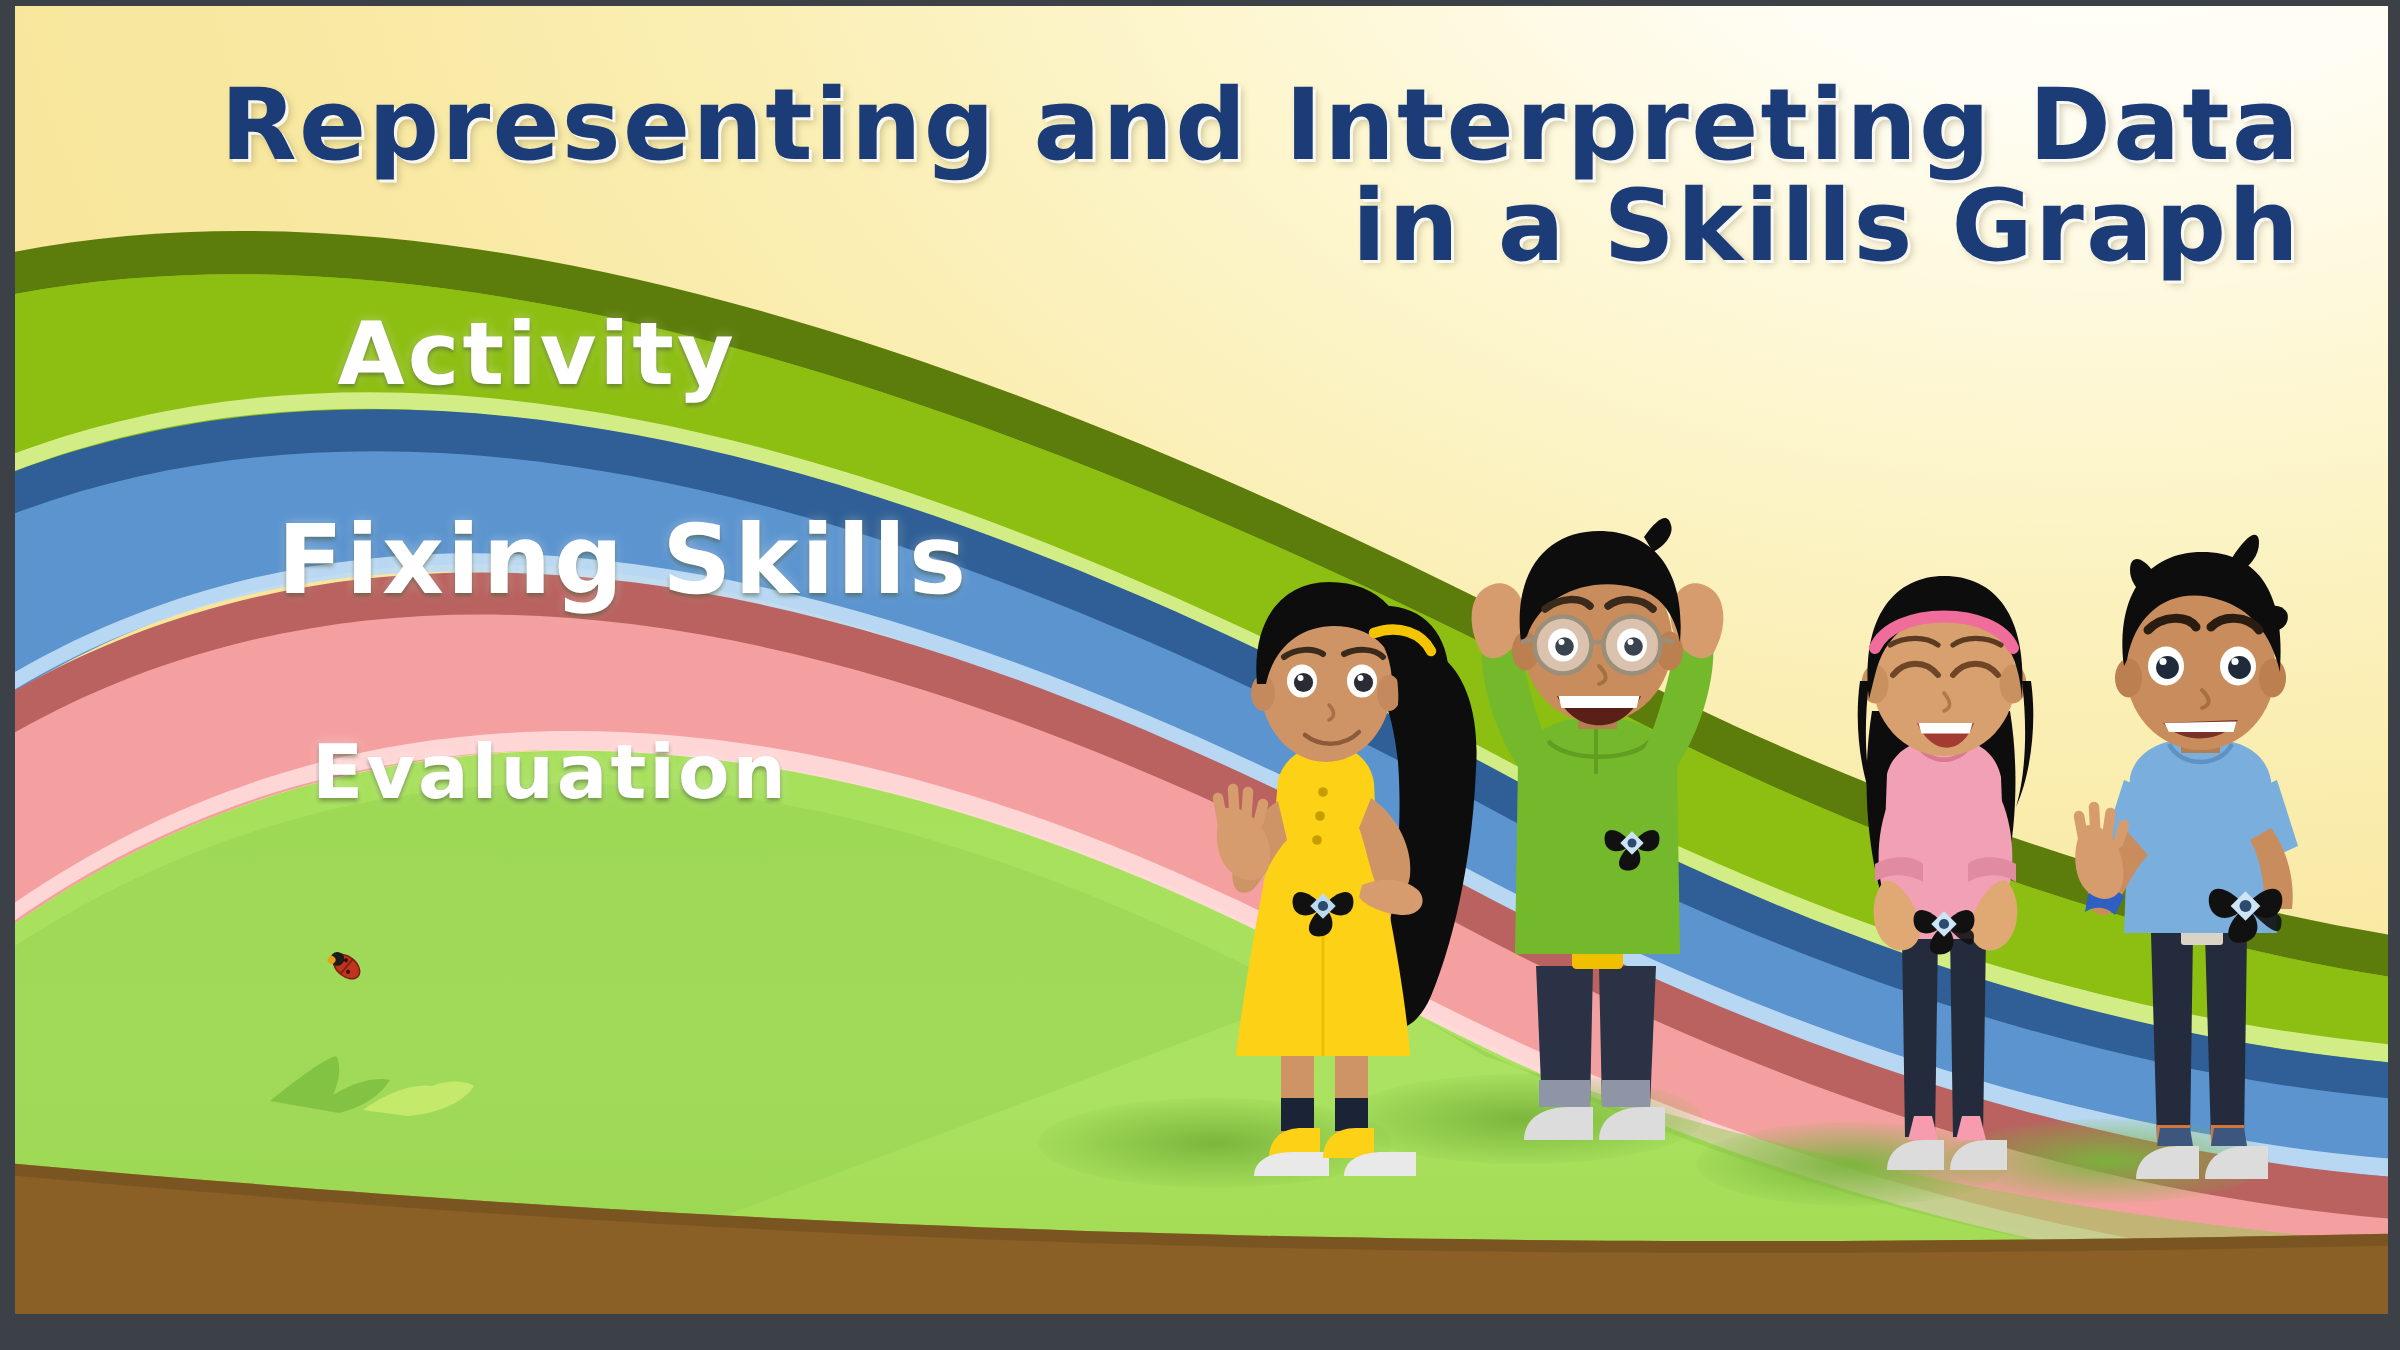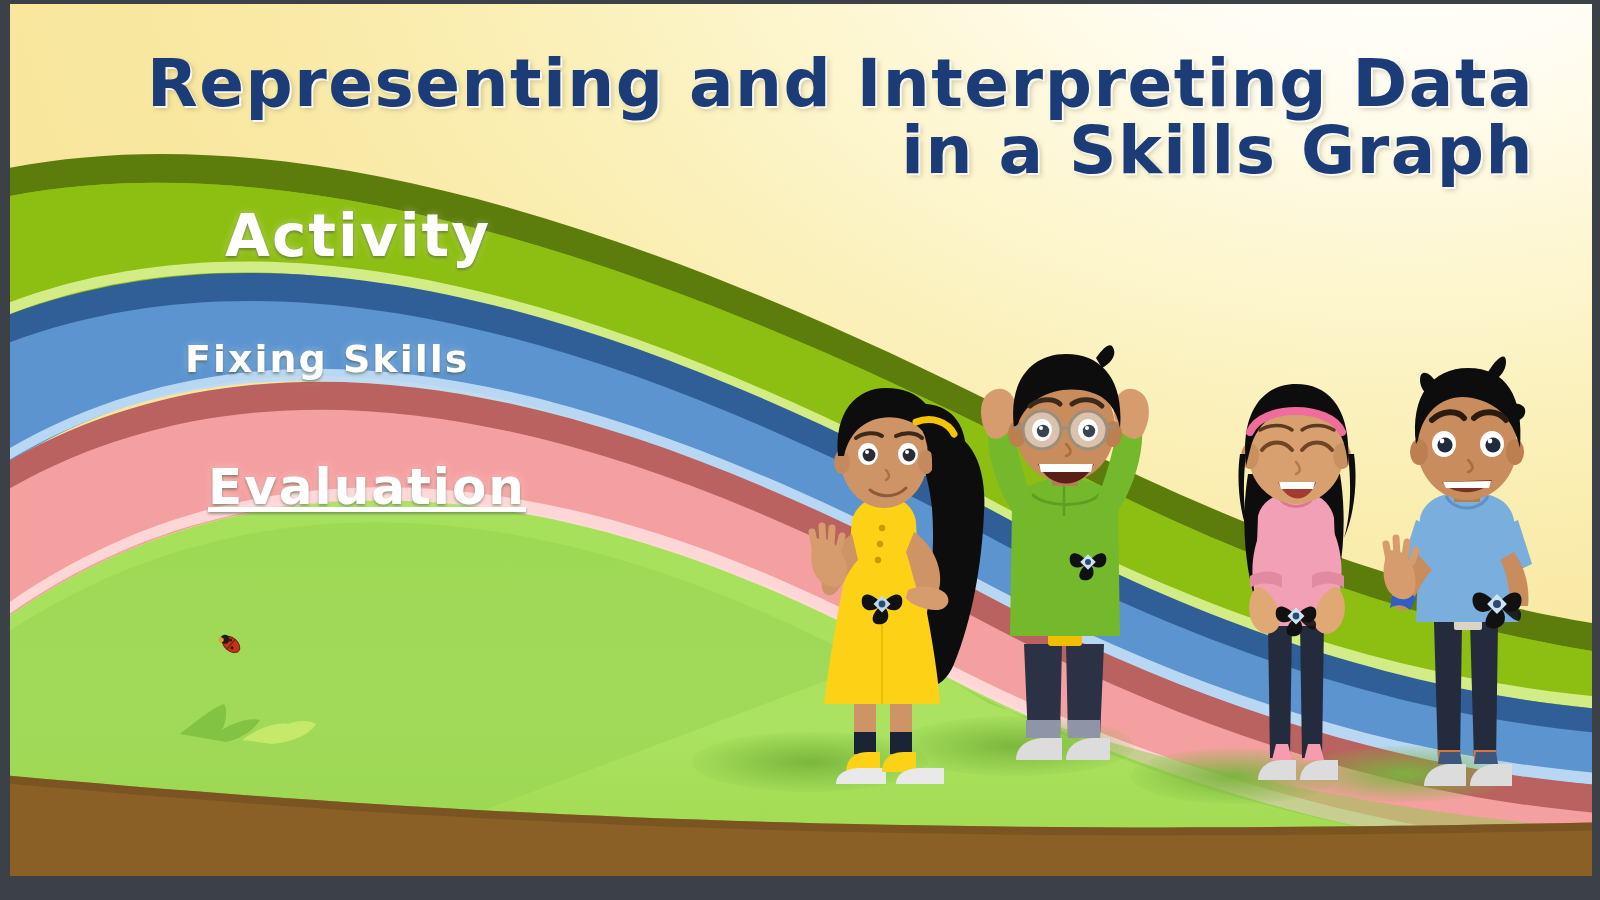--- a/index.html
+++ b/index.html
@@ -81,22 +81,22 @@
     color: #ffffff;
     font-family: "DejaVu Sans", sans-serif;
     font-weight: bold;
     letter-spacing: 2px;
     text-shadow:
       0 2px 3px rgba(40,60,20,0.45),
       0 0 8px rgba(255,255,255,0.35);
     white-space: nowrap;
   }
   #label-activity   { left: 215px; top: 198px; font-size: 58px; }
-  #label-fixing     { left: 175px; top: 333px; font-size: 38px; }
-  #label-evaluation { left: 198px; top: 454px; font-size: 50px; text-decoration: underline; }
+  #label-fixing     { left: 175px; top: 333px; font-size: 64px; }
+  #label-evaluation { left: 198px; top: 482px; font-size: 50px; }
 </style>
 </head>
 <body>
 
 <div id="slide">
   <div id="stage">
 
     <div class="sky"></div>
 
     <svg class="scene" viewBox="0 0 1582 872" preserveAspectRatio="none">

